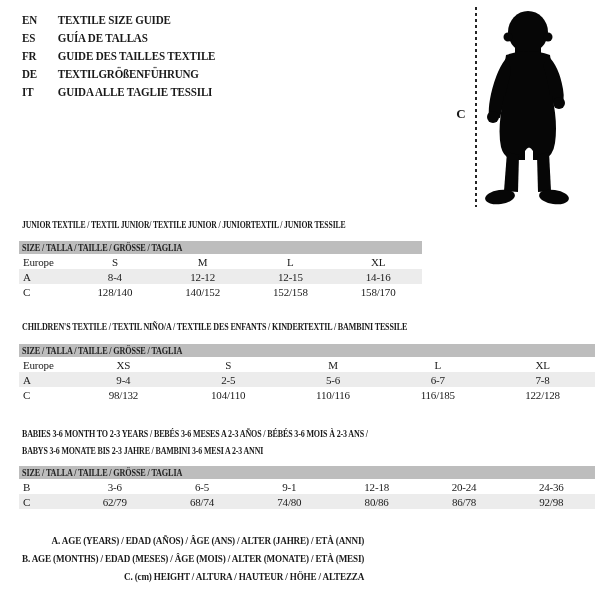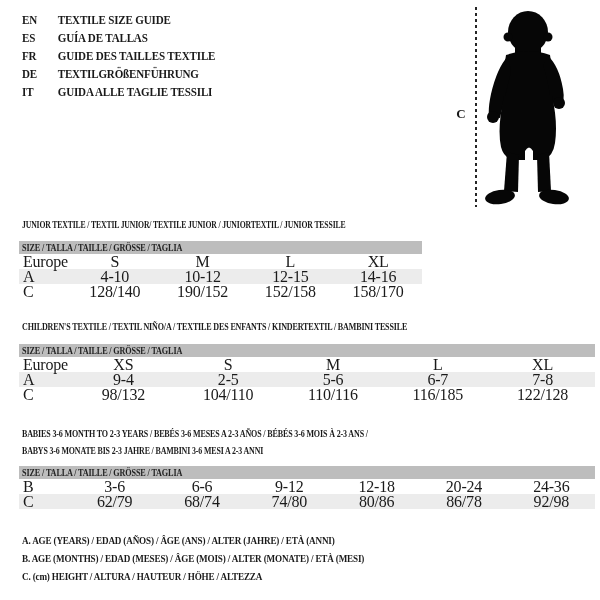--- a/index.html
+++ b/index.html
@@ -23,27 +23,27 @@
   .sec-title{position:absolute;left:22px;font-size:11px;font-weight:bold;line-height:17px;
              white-space:nowrap;transform-origin:0 0;letter-spacing:-0.2px;}
   .sx70{transform:scaleX(0.70);} .sx72{transform:scaleX(0.72);} .sx73{transform:scaleX(0.73);}
 
   
   .size-table{position:absolute;left:19px;}
   .bar{height:13px;background:#bdbdbd;display:flex;align-items:center;overflow:visible;}
   .bar-text{display:inline-block;font-size:10.5px;font-weight:bold;color:#222;
             padding-left:4px;white-space:nowrap;transform:scaleX(0.78);transform-origin:0 50%;
             letter-spacing:-0.2px;}
-  .trow{display:flex;height:15px;align-items:center;font-size:16px;letter-spacing:-0.2px;}
+  .trow{display:flex;height:15px;align-items:center;font-size:11px;letter-spacing:-0.2px;}
   .trow.alt{background:#ececec;}
   .tlabel{width:52px;flex:0 0 52px;padding-left:4px;box-sizing:border-box;}
   .tcell{flex:1 1 0;text-align:center;white-space:nowrap;}
 
   
-  .footnotes{position:absolute;left:22px;top:531px;}
+  .footnotes{position:absolute;left:22px;top:531px;text-align:right;}
   .fnote{display:block;font-size:11px;font-weight:bold;line-height:18px;white-space:nowrap;
          transform:scaleX(0.83);transform-origin:0 0;letter-spacing:-0.2px;}
 </style>
 </head>
 <body>
 
 <div class="canvas">
 
   <div class="langs">
     <div class="lang-row">
@@ -96,29 +96,29 @@
     </div>
     <div class="trow">
       <span class="tlabel">Europe</span>
       <span class="tcell">S</span>
       <span class="tcell">M</span>
       <span class="tcell">L</span>
       <span class="tcell">XL</span>
     </div>
     <div class="trow alt">
       <span class="tlabel">A</span>
-      <span class="tcell">4-10</span>
-      <span class="tcell">10-12</span>
+      <span class="tcell">8-4</span>
+      <span class="tcell">12-12</span>
       <span class="tcell">12-15</span>
       <span class="tcell">14-16</span>
     </div>
     <div class="trow">
       <span class="tlabel">C</span>
       <span class="tcell">128/140</span>
-      <span class="tcell">190/152</span>
+      <span class="tcell">140/152</span>
       <span class="tcell">152/158</span>
       <span class="tcell">158/170</span>
     </div>
   </div>
 
   <div class="sec-title sx73" style="top:318px">CHILDREN'S TEXTILE / TEXTIL NIÑO/A / TEXTILE DES ENFANTS / KINDERTEXTIL / BAMBINI TESSILE</div>
   <div class="size-table" style="top:344px;width:576px">
     <div class="bar">
       <span class="bar-text">SIZE / TALLA / TAILLE / GRÖSSE / TAGLIA</span>
     </div>
@@ -150,22 +150,22 @@
 
   <div class="sec-title sx73" style="top:425px">BABIES 3-6 MONTH TO 2-3 YEARS / BEBÉS 3-6 MESES A 2-3 AÑOS / BÉBÉS 3-6 MOIS À 2-3 ANS /</div>
   <div class="sec-title sx72" style="top:442px">BABYS 3-6 MONATE BIS 2-3 JAHRE / BAMBINI 3-6 MESI A 2-3 ANNI</div>
   <div class="size-table" style="top:466px;width:576px">
     <div class="bar">
       <span class="bar-text">SIZE / TALLA / TAILLE / GRÖSSE / TAGLIA</span>
     </div>
     <div class="trow">
       <span class="tlabel">B</span>
       <span class="tcell">3-6</span>
-      <span class="tcell">6-6</span>
-      <span class="tcell">9-12</span>
+      <span class="tcell">6-5</span>
+      <span class="tcell">9-1</span>
       <span class="tcell">12-18</span>
       <span class="tcell">20-24</span>
       <span class="tcell">24-36</span>
     </div>
     <div class="trow alt">
       <span class="tlabel">C</span>
       <span class="tcell">62/79</span>
       <span class="tcell">68/74</span>
       <span class="tcell">74/80</span>
       <span class="tcell">80/86</span>

